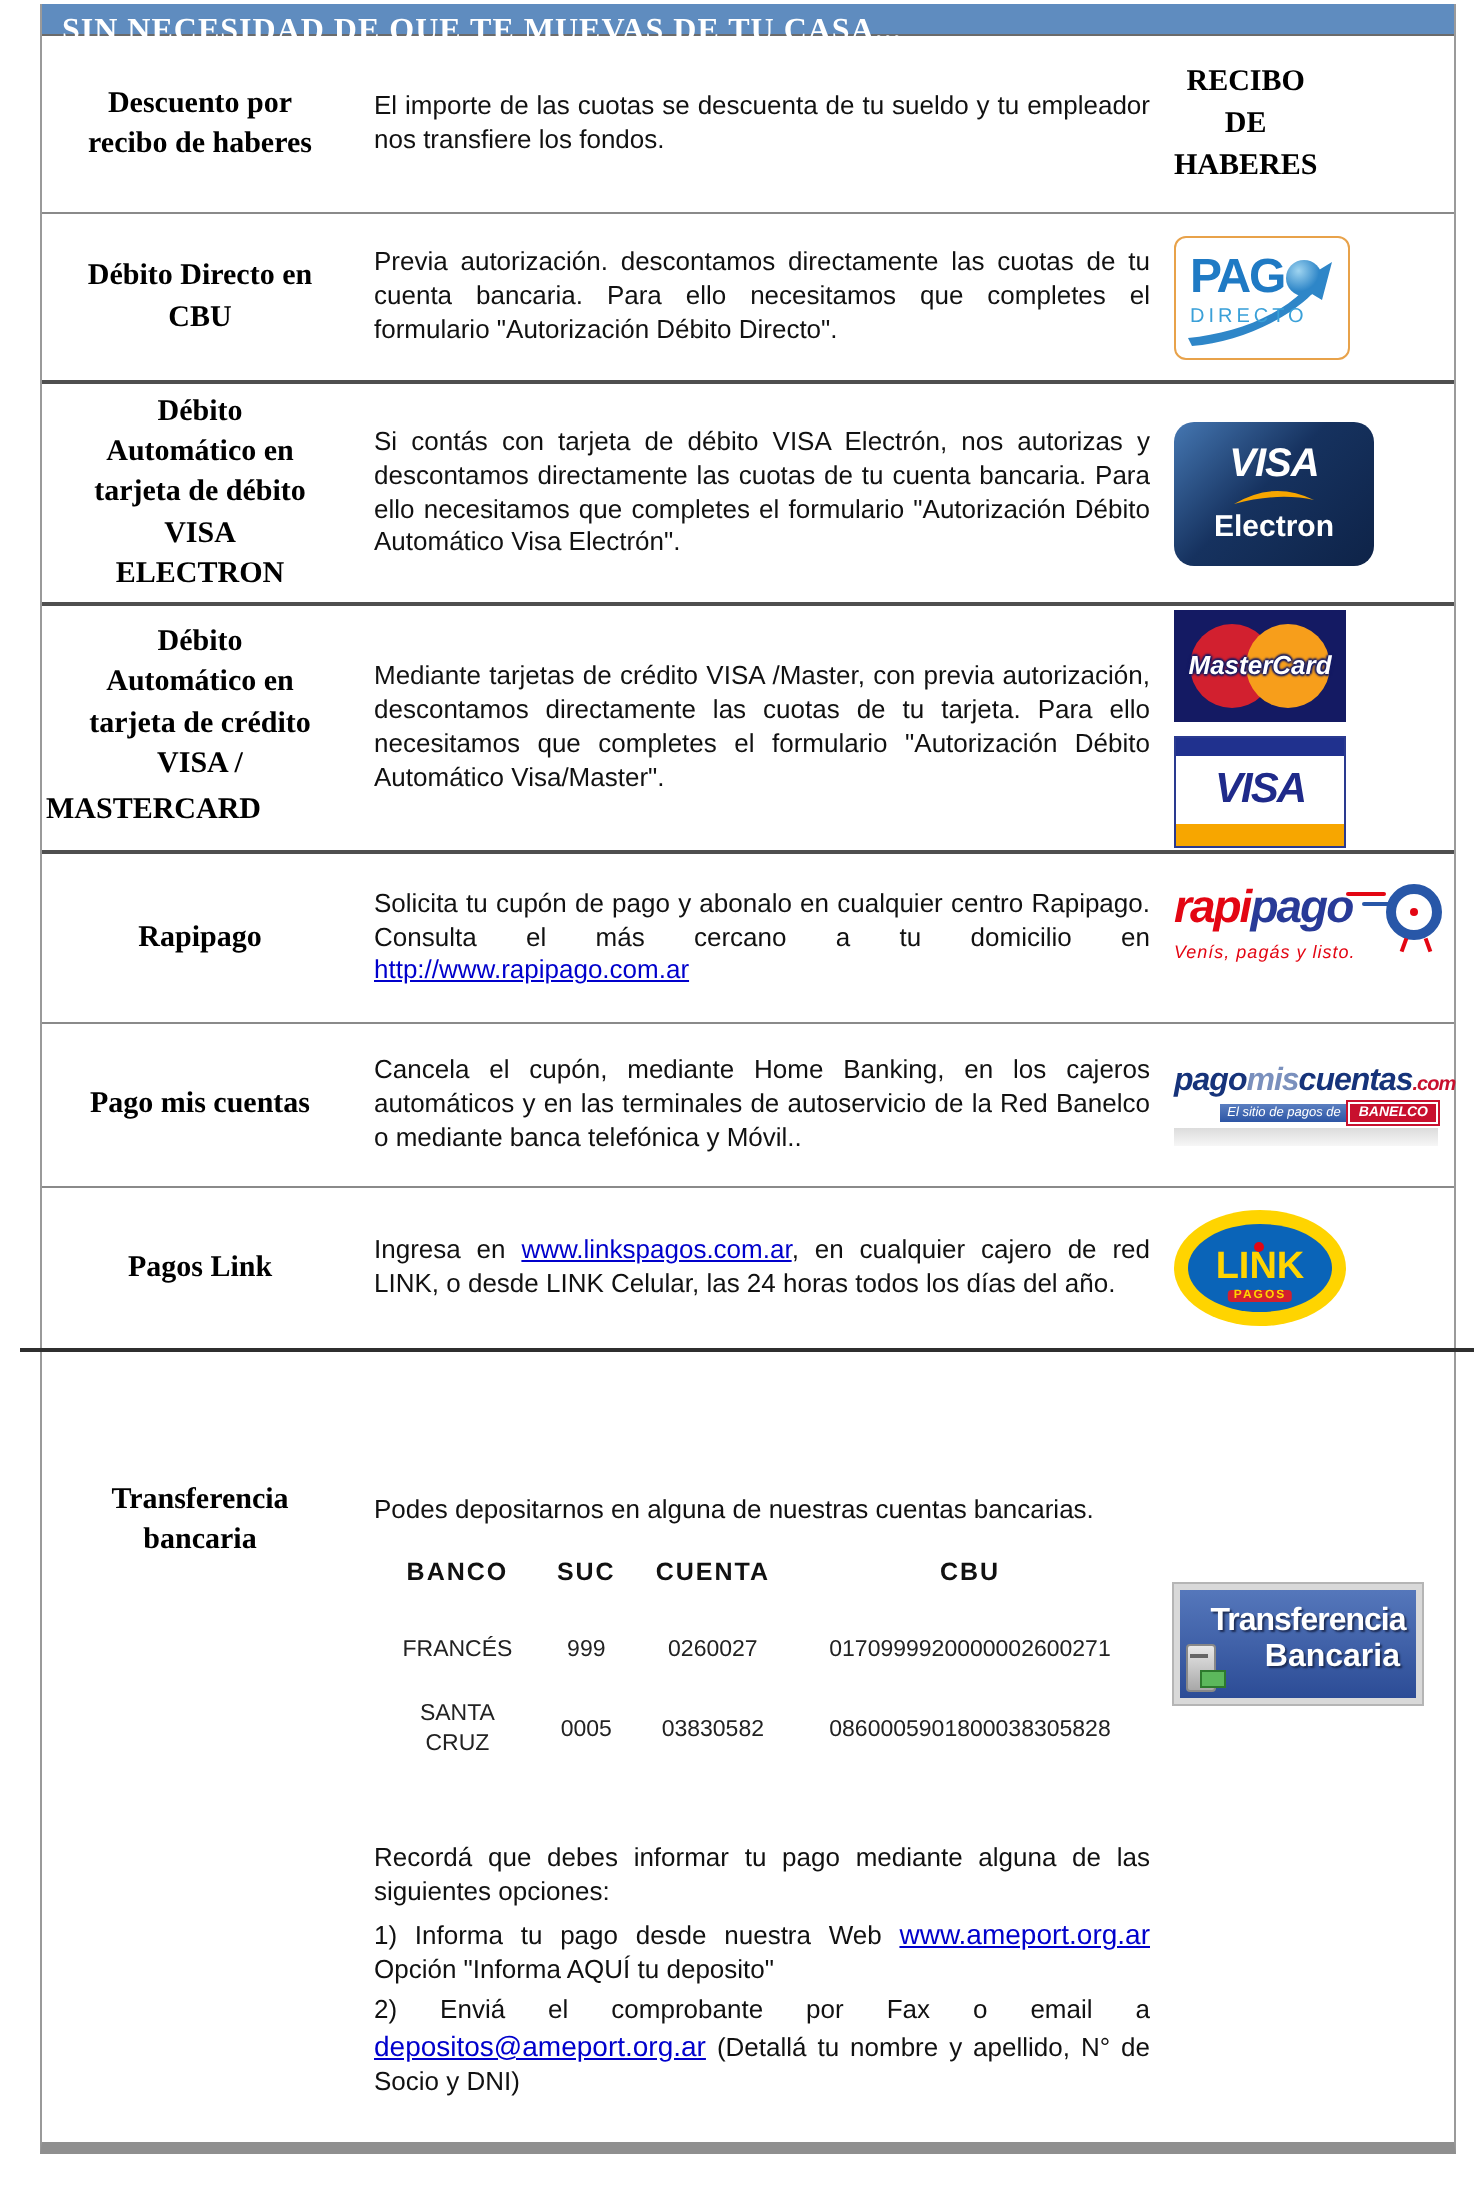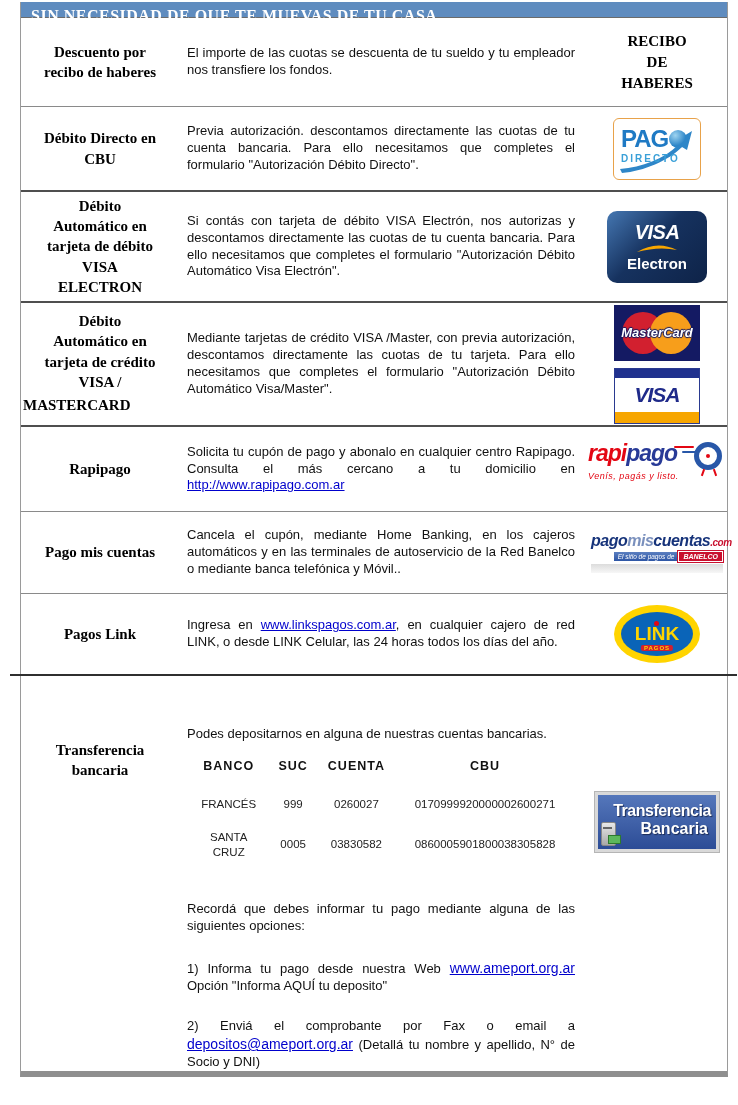--- a/index.html
+++ b/index.html
@@ -20,43 +20,43 @@
   .row{display:flex}
   .sep-thin{border-bottom:1px solid #8a8a8a}
   .sep-dark{border-bottom:2px solid #4f4f4f}
   .r1{height:89px}.r2{height:85px}.r3{height:111px}.r4{height:124px}
   .r5{height:85px}.r6{height:82px}.r7{height:80px}.r8{height:395px}
   .name{width:158px;display:flex;flex-direction:column;justify-content:center;align-items:center;
         text-align:center;font-family:"Liberation Serif",serif;font-weight:bold;font-size:15px;
         line-height:1.35;color:#000}
   .desc{flex:1;padding:0 12px 0 8px;display:flex;flex-direction:column;justify-content:center;
         font-size:13px;line-height:1.3;text-align:justify}
-  .logo{width:140px;display:flex;align-items:center;justify-content:center;flex-direction:column}
+  .logo{width:140px;display:flex;align-items:flex-start;justify-content:center;flex-direction:column}
   .link{color:var(--link,#0000cc);text-decoration:underline;cursor:pointer}
   
   .r4 .name{justify-content:flex-start;padding-top:8px}
   .method-extra{margin-top:auto;margin-bottom:10px;align-self:flex-start;padding-left:2px}
   .r4 .logo{gap:7px}
   
   .r8 .name{justify-content:flex-start;padding-top:64px}
-  .r8 .desc{justify-content:space-between;padding-top:50px}
+  .r8 .desc{justify-content:center;padding-top:50px}
   .r8 .logo{justify-content:flex-start;padding-top:116px}
   .divider-wide{height:2px;background:#2f2f2f;margin-left:-11px;width:727px}
   
   .logo-recibo{font-family:"Liberation Serif",serif;font-weight:bold;font-size:15px;line-height:21px;
                text-align:center;color:#000}
   
   .logo-pd{position:relative;width:88px;height:62px;background:#fff;border:1px solid #e8a24a;
            border-radius:6px;overflow:hidden;padding:6px 0 0 7px}
   .pd-swoosh{position:absolute;left:2px;bottom:2px}
   .pd-top{display:flex;align-items:center;position:relative;z-index:2}
   .pd-word{font-size:24px;font-weight:900;color:#1f7ac4;letter-spacing:-1px}
   .pd-globe{width:18px;height:18px;border-radius:50%;margin-left:1px;
             background:radial-gradient(circle at 35% 30%,#9fd4f0,var(--pd-blue,#2e86c8) 60%)}
-  .pd-bottom{font-size:10px;font-weight:bold;color:#3aa0d8;letter-spacing:2px;position:relative;z-index:2}
+  .pd-bottom{font-size:10px;font-weight:normal;color:#3aa0d8;letter-spacing:2px;position:relative;z-index:2}
   
   .logo-electron{width:100px;height:72px;border-radius:10px;display:flex;flex-direction:column;
                  align-items:center;justify-content:center;
                  background:linear-gradient(135deg,var(--electron1,#4577b2),#16325f 45%,var(--electron2,#0e2348))}
   .ve-visa{color:#fff;font-weight:900;font-style:italic;font-size:20px;letter-spacing:-.5px}
   .ve-electron{color:#fff;font-weight:bold;font-size:15px;margin-top:1px}
   
   .logo-mc{position:relative;width:86px;height:56px;background:#141a63;overflow:hidden}
   .mc-c{position:absolute;top:7px;width:42px;height:42px;border-radius:50%}
   .mc-red{left:8px;background:var(--mc-red,#d2202f)}
@@ -119,21 +119,21 @@
   .tf-slot{position:absolute;left:5px;bottom:20px;width:9px;height:2px;background:#666}
   .tf-bill{position:absolute;left:10px;bottom:5px;width:13px;height:9px;background:#5cb85c;
            border:1px solid #2d7a2d;font-size:6px;color:#fff;text-align:center;line-height:8px}
   
   .intro{text-align:left}
   .bank-table{border-collapse:collapse;margin:12px 0 0 2px;font-size:12px}
   .bank-table th{font-weight:bold;letter-spacing:1px;padding:2px 10px 14px;text-align:center;font-size:12.5px}
   .bank-table td{padding:9px 8px;text-align:center;font-size:11.5px;color:#222}
   .bank-table .cbu-col{min-width:180px}
   .note{margin-top:32px}
-  .opt{margin-top:23px}
+  .opt{margin-top:3px}
   .opt2-link{font-size:14px}
 </style>
 </head>
 <body>
 
 <div class="page">
   <div class="doc">
 
     <div class="header">SIN NECESIDAD DE QUE TE MUEVAS DE TU CASA...</div>
 

